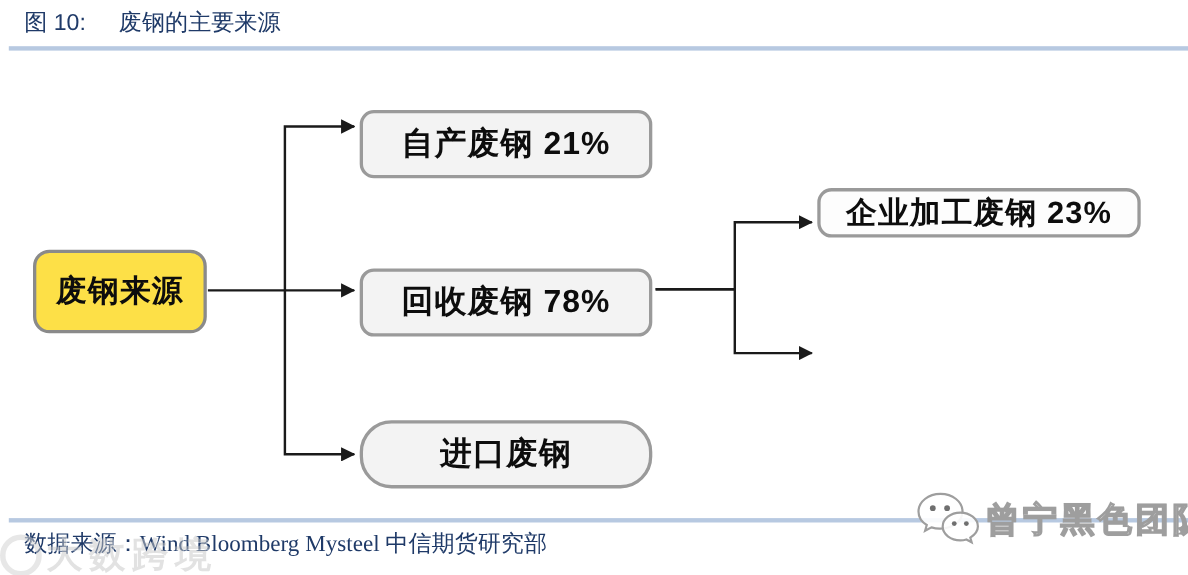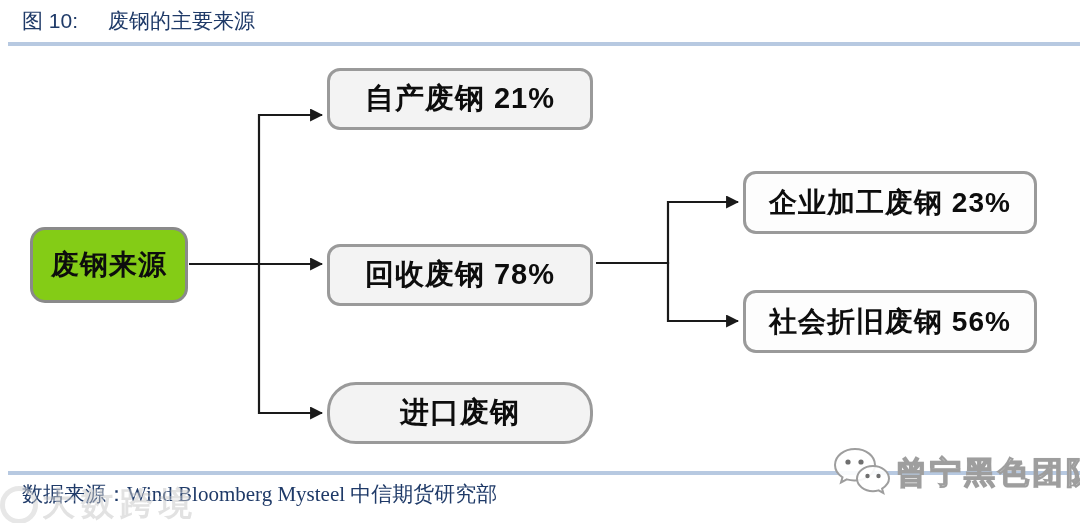--- a/index.html
+++ b/index.html
@@ -41,35 +41,35 @@
     justify-content: center;
     border-radius: 13px;
     font-weight: bold;
     color: #0d0d0d;
     font-size: 29px;
     letter-spacing: 1px;
     white-space: nowrap;
   }
   .node-root {
     left: 30px; top: 227px; width: 158px; height: 76px;
-    background: #84cc16;
+    background: #fde047;
     border: 3px solid #8a8a8a;
     border-radius: 15px;
     font-size: 28px;
   }
   .node-mid {
     left: 327px; width: 266px; height: 62px;
     background: #f3f3f3;
     border: 3px solid #9a9a9a;
   }
-  .node-self    { top: 68px; }
+  .node-self    { top: 100px; }
   .node-recycle { top: 244px; }
   .node-import  { top: 382px; border-radius: 29px; }
   .node-right {
-    left: 743px; width: 294px; height: 63px;
+    left: 743px; width: 294px; height: 45px;
     background: #fdfdfd;
     border: 3px solid #9a9a9a;
     font-size: 28px;
   }
   .node-enterprise { top: 171px; }
   .node-social     { top: 290px; }
 
   .connectors {
     position: absolute;
     left: 0; top: 0;
@@ -159,21 +159,20 @@
       <path d="M596,263 H668 V202 H738" marker-end="url(#arw)"></path>
       <path d="M596,263 H668 V321 H738" marker-end="url(#arw)"></path>
     </g>
   </svg>
 
   <div class="node node-root">废钢来源</div>
   <div class="node node-mid node-self">自产废钢 21%</div>
   <div class="node node-mid node-recycle">回收废钢 78%</div>
   <div class="node node-mid node-import">进口废钢</div>
   <div class="node node-right node-enterprise">企业加工废钢 23%</div>
-  <div class="node node-right node-social">社会折旧废钢 56%</div>
 
   <div class="rule rule-bottom"></div>
   <div class="source-line">
     <span>数据来源：</span><span>Wind Bloomberg Mysteel 中信期货研究部</span>
   </div>
 
   <div class="wm-left">
     <span class="brand-logo"></span>
     <span class="wm-left-text">大数跨境</span>
   </div>

